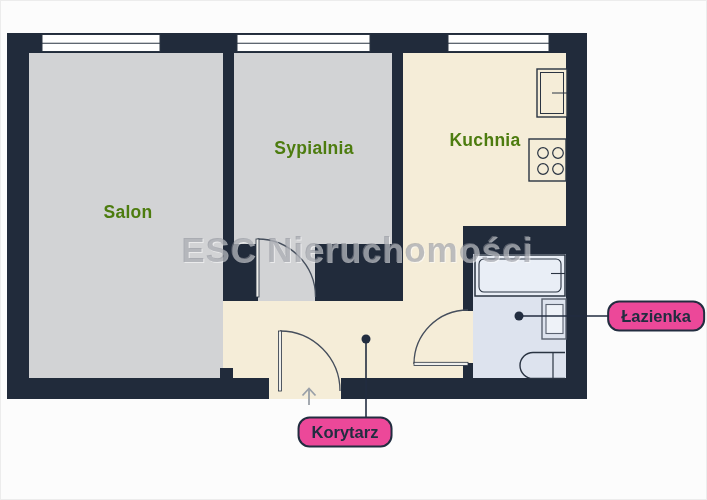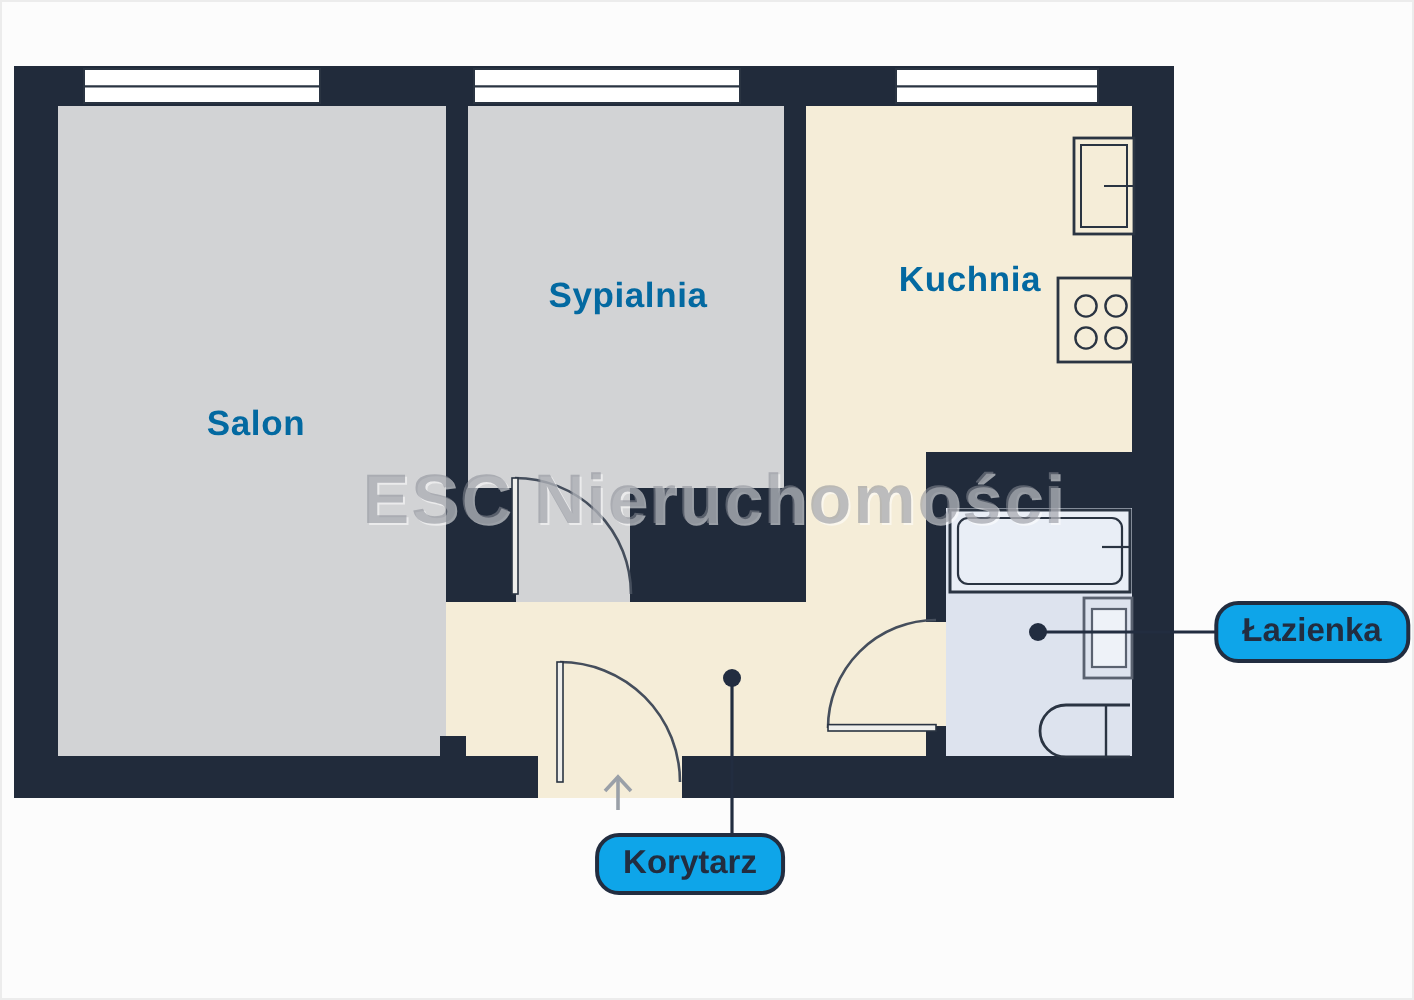--- a/index.html
+++ b/index.html
@@ -11,28 +11,28 @@
     border:1px solid #ececec;
     font-family:"Liberation Sans", sans-serif;
     overflow:hidden;
   }
   .plan-svg{position:absolute;left:0;top:0;}
   .room-label{
     position:absolute;
     transform:translate(-50%,-50%);
     font-size:17.5px;
     font-weight:700;
-    color:#0369a1;
+    color:#4d7c0f;
     letter-spacing:.3px;
     white-space:nowrap;
   }
   .callout{
     position:absolute;
     transform:translate(-50%,-50%);
-    background:#0ea5e9;
+    background:#ec4899;
     border:2px solid #222d40;
     border-radius:12px;
     padding:4px 12px;
     font-size:16.5px;
     font-weight:700;
     color:#222d40;
     white-space:nowrap;
   }
   .watermark-text{
     font-family:"Liberation Sans", sans-serif;

